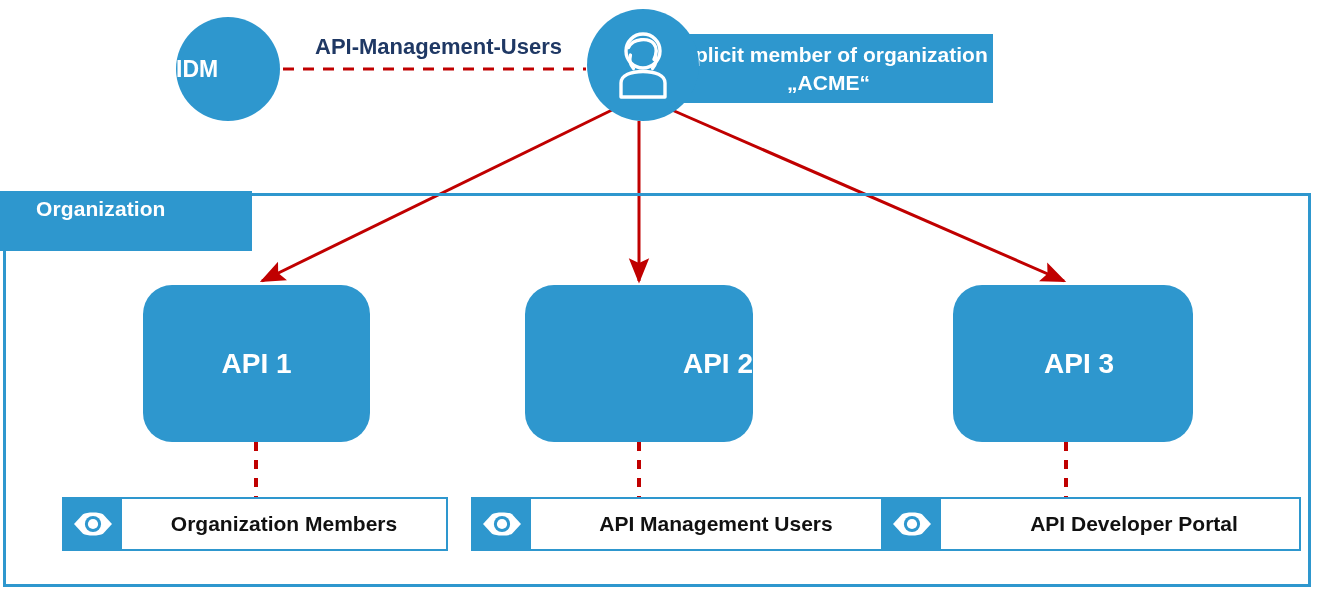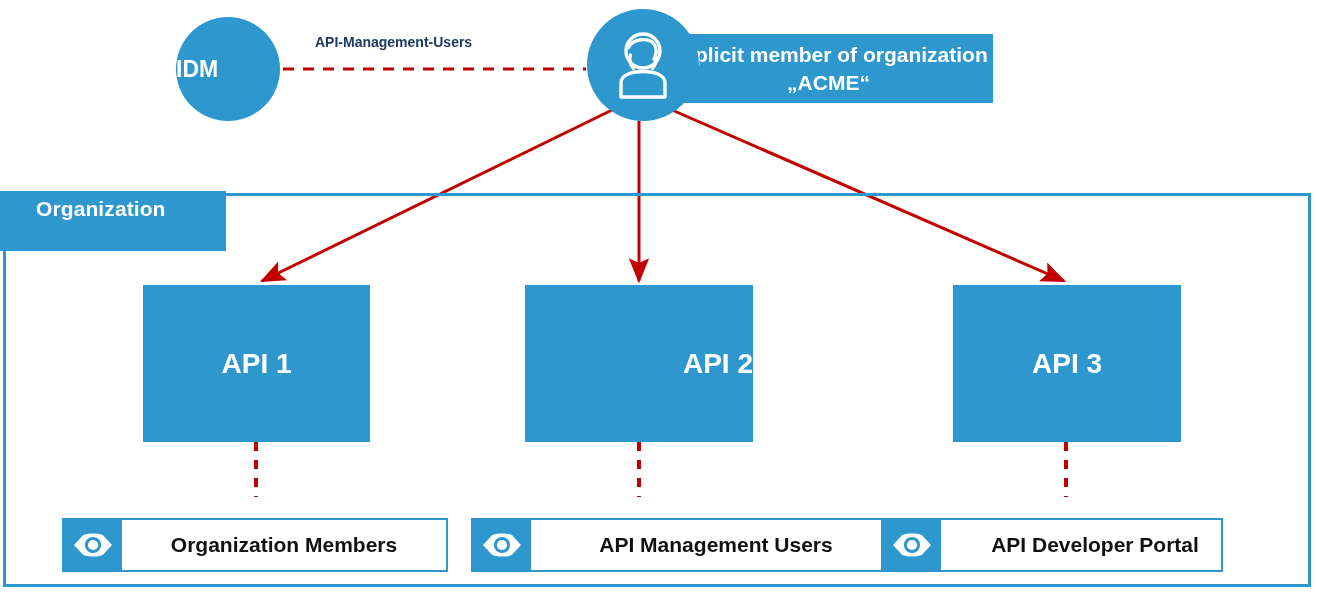--- a/index.html
+++ b/index.html
@@ -34,21 +34,21 @@
     width: 1308px;
     height: 394px;
     border: 3px solid #2E97CE;
     box-sizing: border-box;
     background: transparent;
   }
   .org-label {
     position: absolute;
     left: 0px;
     top: 191px;
-    width: 226px;
+    width: 252px;
     height: 60px;
     background: #2E97CE;
     color: #ffffff;
     font-size: 21px;
     font-weight: bold;
     line-height: 27px;
     padding: 4px 0 0 36px;
     box-sizing: border-box;
     letter-spacing: 0.1px;
   }
@@ -67,21 +67,21 @@
     align-items: center;
     font-size: 23px;
     font-weight: bold;
   }
 
   
   .idm-link-label {
     position: absolute;
     left: 315px;
     top: 34px;
-    font-size: 14px;
+    font-size: 22px;
     font-weight: bold;
     color: #1F3864;
     white-space: nowrap;
   }
 
   
   .person-circle {
     position: absolute;
     left: 587px;
     top: 9px;
@@ -121,40 +121,40 @@
     position: absolute;
     background: #2E97CE;
     color: #ffffff;
     display: flex;
     align-items: center;
     justify-content: center;
     font-size: 28px;
     font-weight: bold;
     top: 285px;
     height: 157px;
+    border-radius: 29px;
   }
   .api-1 { left: 143px; width: 227px; }
   .api-2 { left: 525px; width: 228px; justify-content: flex-end; }
-  .api-3 { left: 953px; width: 228px; }
+  .api-3 { left: 953px; width: 228px; padding-left: 12px; }
 
   
   .vis-chip {
     position: absolute;
     top: 497px;
     height: 54px;
     border: 2px solid #2E97CE;
     box-sizing: border-box;
     background: #ffffff;
     display: flex;
     align-items: stretch;
-    margin-top: 21px;
   }
   .vis-1 { left: 62px; width: 386px; }
   .vis-2 { left: 471px; width: 432px; }
-  .vis-3 { left: 881px; width: 342px; gap: 28px; }
+  .vis-3 { left: 881px; width: 420px; gap: 28px; }
 
   .vis-icon {
     width: 58px;
     background: #2E97CE;
     display: flex;
     align-items: center;
     justify-content: center;
     flex: none;
   }
   .vis-label {

